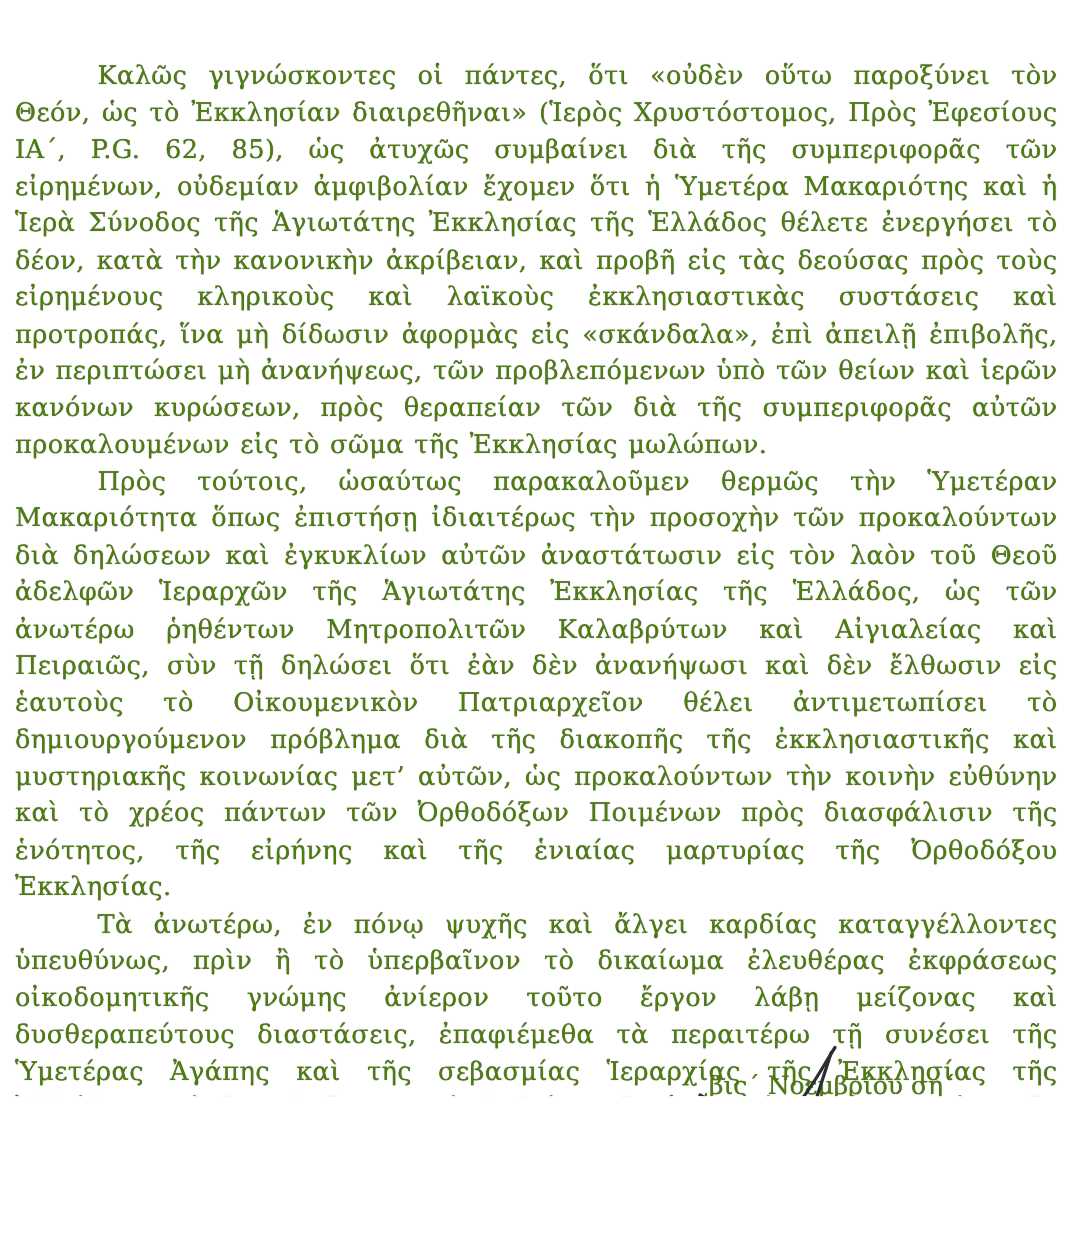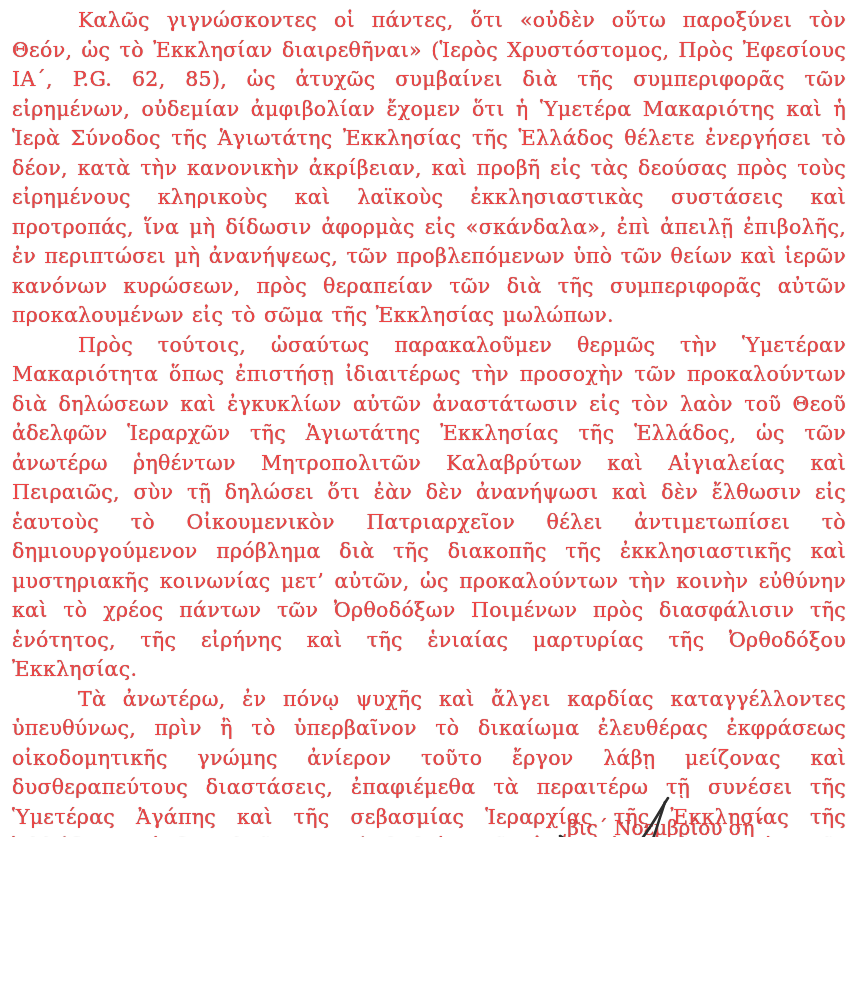--- a/index.html
+++ b/index.html
@@ -1,18 +1,18 @@
 <!DOCTYPE html>
 <html><head>
 <meta charset="utf-8">
 <style>
   html,body { margin:0; padding:0; background:#ffffff; }
   .page {
     position:relative; width:862px; height:837px; background:#ffffff;
-    overflow:hidden; font-family:"DejaVu Serif", serif; color:#ef4444;
+    overflow:hidden; font-family:"DejaVu Serif", serif; color:#4d7c0f;margin-top:40px;
   }
   .letter-body {
     position:absolute; top:6px; left:12px; right:16px;
     text-align:justify; font-size:20.5px; line-height:29.5px;
     letter-spacing:0.3px; word-spacing:1.5px;
     text-shadow:0 0 0.7px rgba(45,45,45,0.75);
   }
   .para { margin:0; text-indent:66px; }
   .closing {
     position:absolute; top:814px; right:16px; width:482px;

